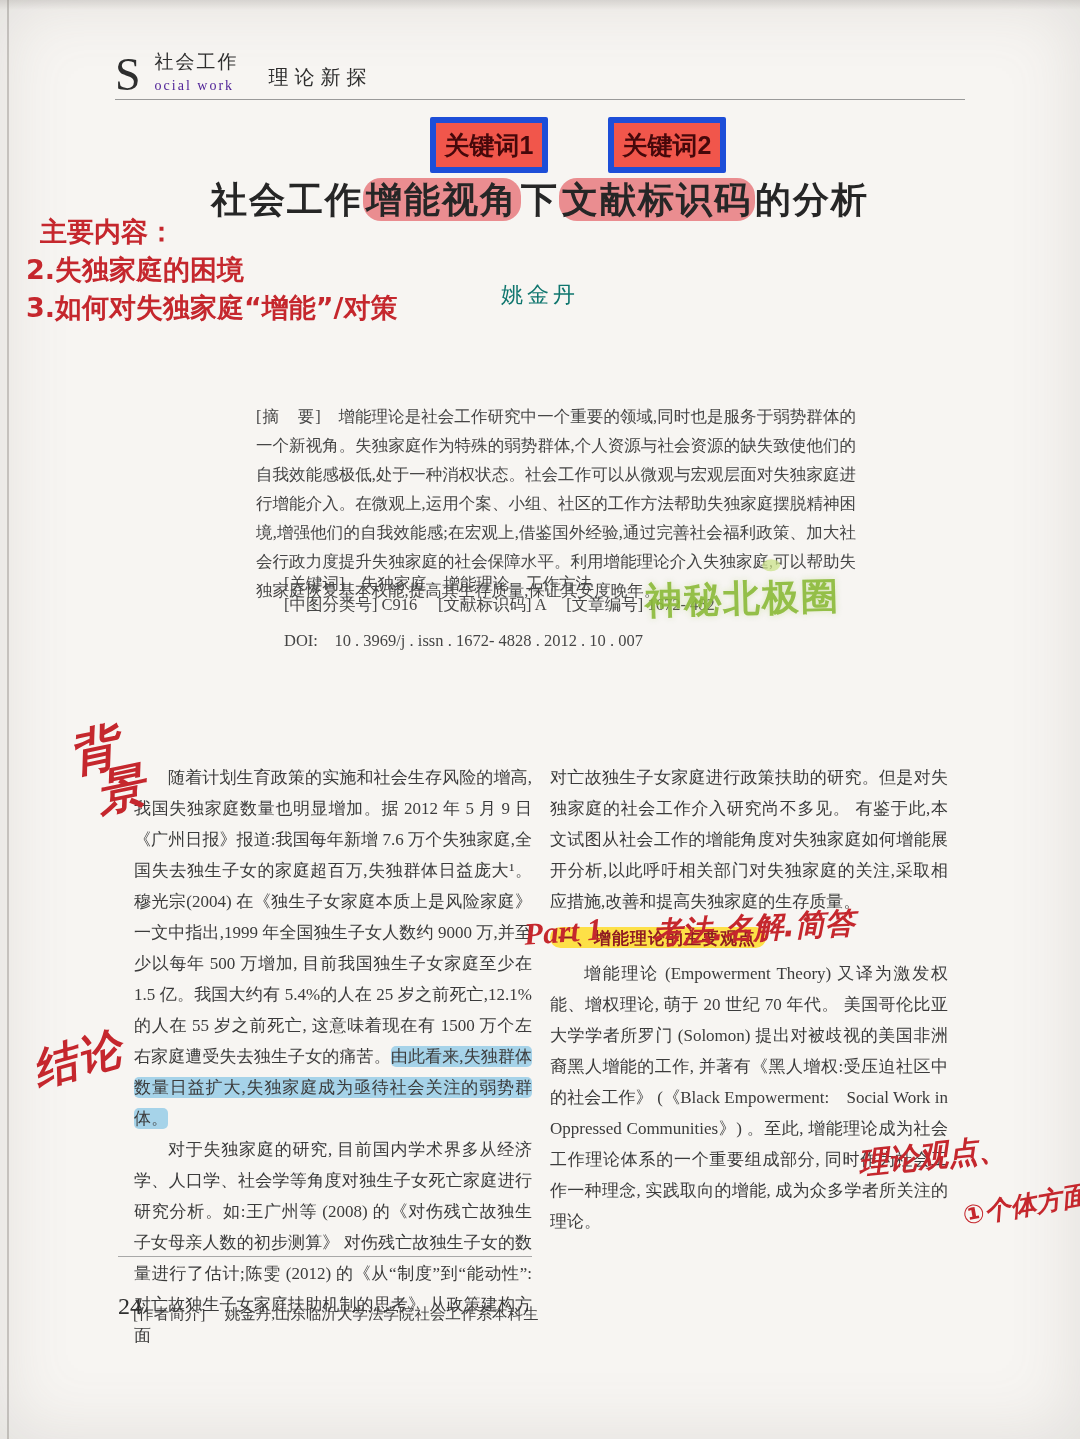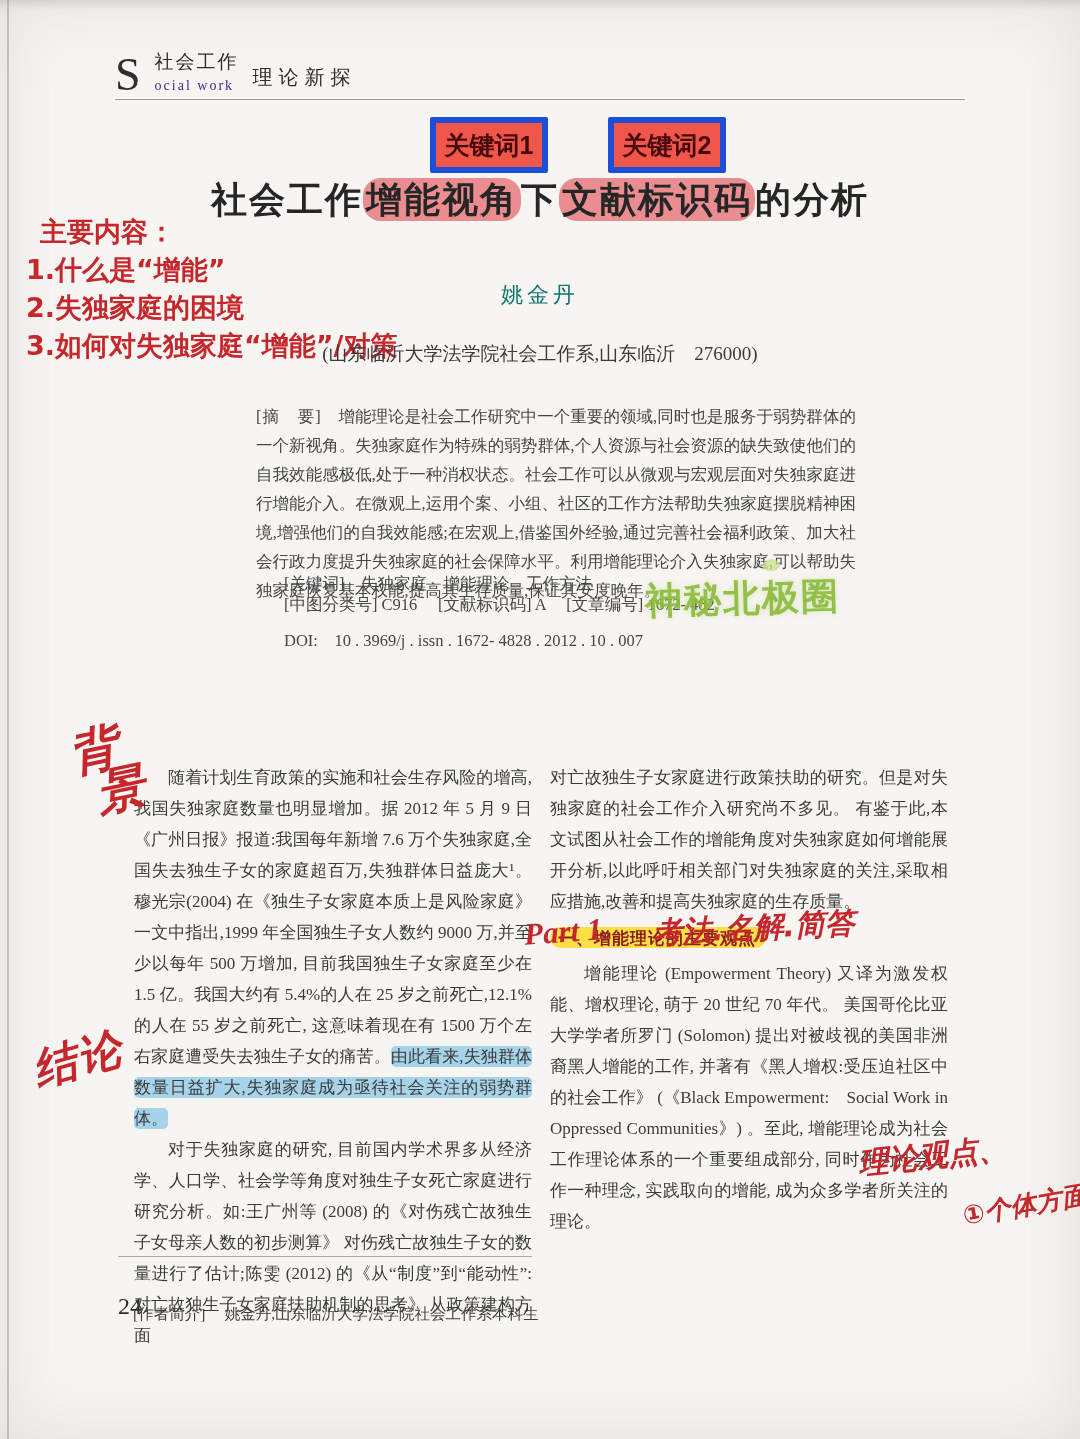--- a/index.html
+++ b/index.html
@@ -12,21 +12,21 @@
   .page{position:absolute;inset:0;box-shadow:inset 0 0 70px rgba(110,105,98,.16);}
   .scan-edge-left{position:absolute;left:7px;top:0;width:2px;height:100%;background:rgba(120,115,110,.35);}
   .scan-edge-top{position:absolute;left:0;top:0;width:100%;height:10px;background:linear-gradient(180deg,rgba(150,145,140,.25),rgba(150,145,140,0));}
 
   
   .hdr{position:absolute;left:115px;top:52px;display:flex;align-items:flex-end;gap:14px;}
   .hdr .big-s{font-size:46px;line-height:40px;color:#2e2e2e;font-family:"Liberation Serif",serif;}
   .hdr .logo-stack{display:flex;flex-direction:column;line-height:1;margin-bottom:2px;}
   .hdr .logo-cn{font-size:19px;letter-spacing:2px;color:#2e2e2e;font-family:"Liberation Sans",sans-serif;}
   .hdr .logo-en{font-size:14px;letter-spacing:2px;color:#4c1d95;margin-top:8px;}
-  .hdr .section{font-size:20px;letter-spacing:6px;color:#2e2e2e;margin-left:0;margin-bottom:4px;font-family:"Liberation Sans",sans-serif;}
+  .hdr .section{font-size:20px;letter-spacing:6px;color:#2e2e2e;margin-left:16px;margin-bottom:4px;font-family:"Liberation Sans",sans-serif;}
   .hdr-rule{position:absolute;left:115px;top:99px;width:850px;height:1px;background:#9a9a9a;}
 
   
   .kwbox{position:absolute;top:117px;width:106px;height:44px;background:#f1564b;border:6px solid #1d4ed8;border-radius:2px;
     display:flex;align-items:center;justify-content:center;
     font-family:"Liberation Sans",sans-serif;font-weight:bold;font-size:25px;color:#46080a;}
   .kw1{left:430px;} .kw2{left:608px;}
 
   
   .title{position:absolute;left:0;top:176px;width:100%;text-align:center;
@@ -106,27 +106,25 @@
 
   <div class="kwbox kw1">关键词1</div>
   <div class="kwbox kw2">关键词2</div>
 
   <div class="title">
     <span>社会工作</span><span class="hl-pink">增能视角</span><span>下</span><span class="hl-pink">文献标识码</span><span>的分析</span>
   </div>
 
   <div class="rednotes">
     <div class="rn-head">主要内容：</div>
-    <div>1.什么是“增能”</div>
     <div>2.失独家庭的困境</div>
     <div>3.如何对失独家庭“增能”/对策</div>
   </div>
 
   <div class="author">姚金丹</div>
-  <div class="affil">(山东临沂大学法学院社会工作系,山东临沂　276000)</div>
 
   <div class="abs">
     <span class="lbl">[摘　要]</span><span>　增能理论是社会工作研究中一个重要的领域,同时也是服务于弱势群体的一个新视角。失独家庭作为特殊的弱势群体,个人资源与社会资源的缺失致使他们的自我效能感极低,处于一种消权状态。社会工作可以从微观与宏观层面对失独家庭进行增能介入。在微观上,运用个案、小组、社区的工作方法帮助失独家庭摆脱精神困境,增强他们的自我效能感;在宏观上,借鉴国外经验,通过完善社会福利政策、加大社会行政力度提升失独家庭的社会保障水平。利用增能理论介入失独家庭,可以帮助失独家庭恢复基本权能,提高其生存质量,保证其安度晚年。</span>
   </div>
 
   <div class="meta kwline">[关键词]　失独家庭　增能理论　工作方法</div>
   <div class="meta clsline">[中图分类号] C916　 [文献标识码] A　 [文章编号] 1672- 482</div>
   <div class="meta doiline">DOI:　10 . 3969/j . issn . 1672- 4828 . 2012 . 10 . 007</div>
 
   <div class="watermark">神秘北极圈</div>

